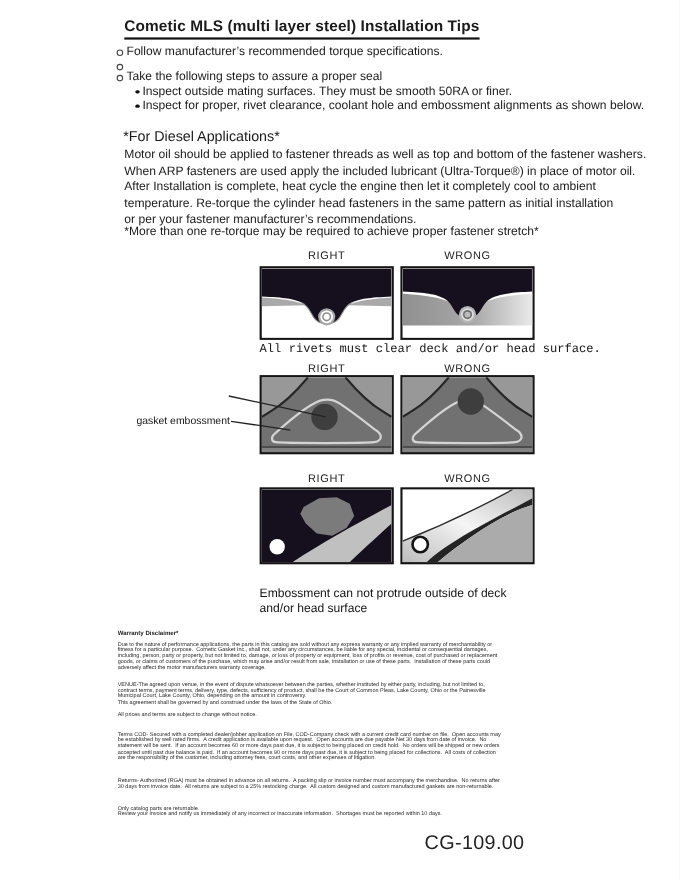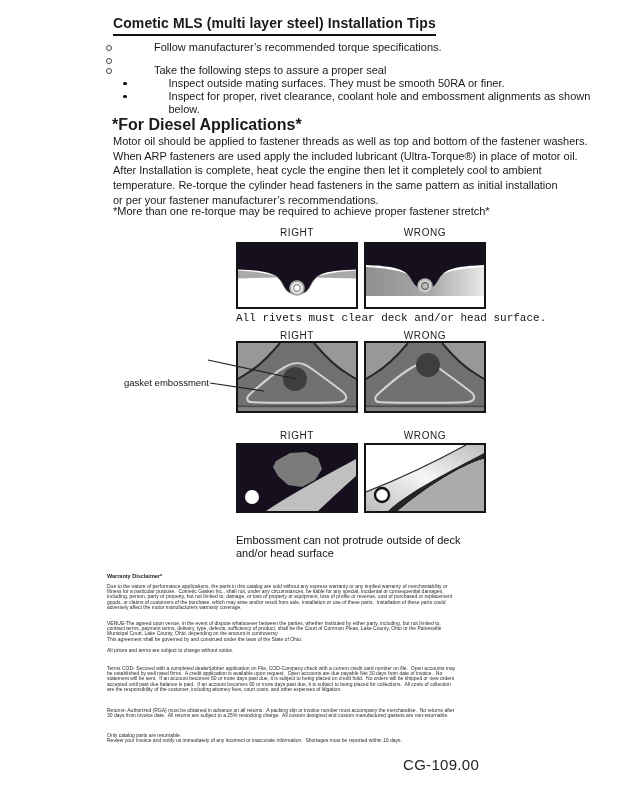--- a/index.html
+++ b/index.html
@@ -7,42 +7,42 @@
     position:relative;width:618px;height:800px;background:#ffffff;
     font-family:"Liberation Sans","DejaVu Sans",sans-serif;color:#1a1a1a;
     overflow:hidden;margin:0 auto;
   }
   .abs{position:absolute;}
   .title{
     left:113px;top:15px;font-size:14px;font-weight:bold;
     border-bottom:2px solid #111;padding-bottom:3px;letter-spacing:0.1px;
   }
   .bullets{left:106px;top:41px;font-size:11px;line-height:13px;}
-  .b-row{display:flex;align-items:flex-start;gap:39px;}
+  .b-row{display:flex;align-items:flex-start;}
   .o-bullet{
     width:4px;height:4px;border:1px solid #444;border-radius:50%;
     margin:4px 3px 0 0;flex:0 0 auto;
   }
   .sub{margin-left:17px;}
   .d-bullet{
     width:3.5px;height:3.5px;background:#111;border-radius:50%;
     margin:4.5px 3px 0 0;flex:0 0 auto;
   }
-  .h2{left:112px;top:116px;font-size:16px;font-weight:bold;}
+  .h2{left:112px;top:116px;font-size:13px;font-weight:normal;}
   .para{left:113px;font-size:11px;line-height:15px;white-space:pre-line;}
   .rw-label{width:122px;text-align:center;font-size:10px;letter-spacing:0.6px;color:#1c1c1c;}
   .panel{
     width:122px;box-sizing:border-box;border:2px solid #141414;background:#fff;
   }
   .panel svg{display:block;}
   .caption{font-size:11px;line-height:13px;color:#141414;white-space:pre-line;}
   .diag-label{font-size:9.5px;line-height:9.5px;text-align:right;white-space:pre-line;color:#141414;}
   .fine{left:107px;font-size:5px;line-height:5.2px;white-space:pre-wrap;color:#2a2a2a;}
   .fine-head{font-size:5.5px;font-weight:bold;color:#222;}
-  .doc-num{left:403px;top:756px;font-size:15px;color:#222;letter-spacing:0.3px;}
+  .doc-num{left:386px;top:756px;font-size:18px;color:#222;letter-spacing:0.3px;}
   .leaders{pointer-events:none;z-index:5;}
 </style>
 </head>
 <body>
 
 <div class="page">
 
   <div class="abs title">Cometic MLS (multi layer steel) Installation Tips</div>
 
   <div class="abs bullets">

